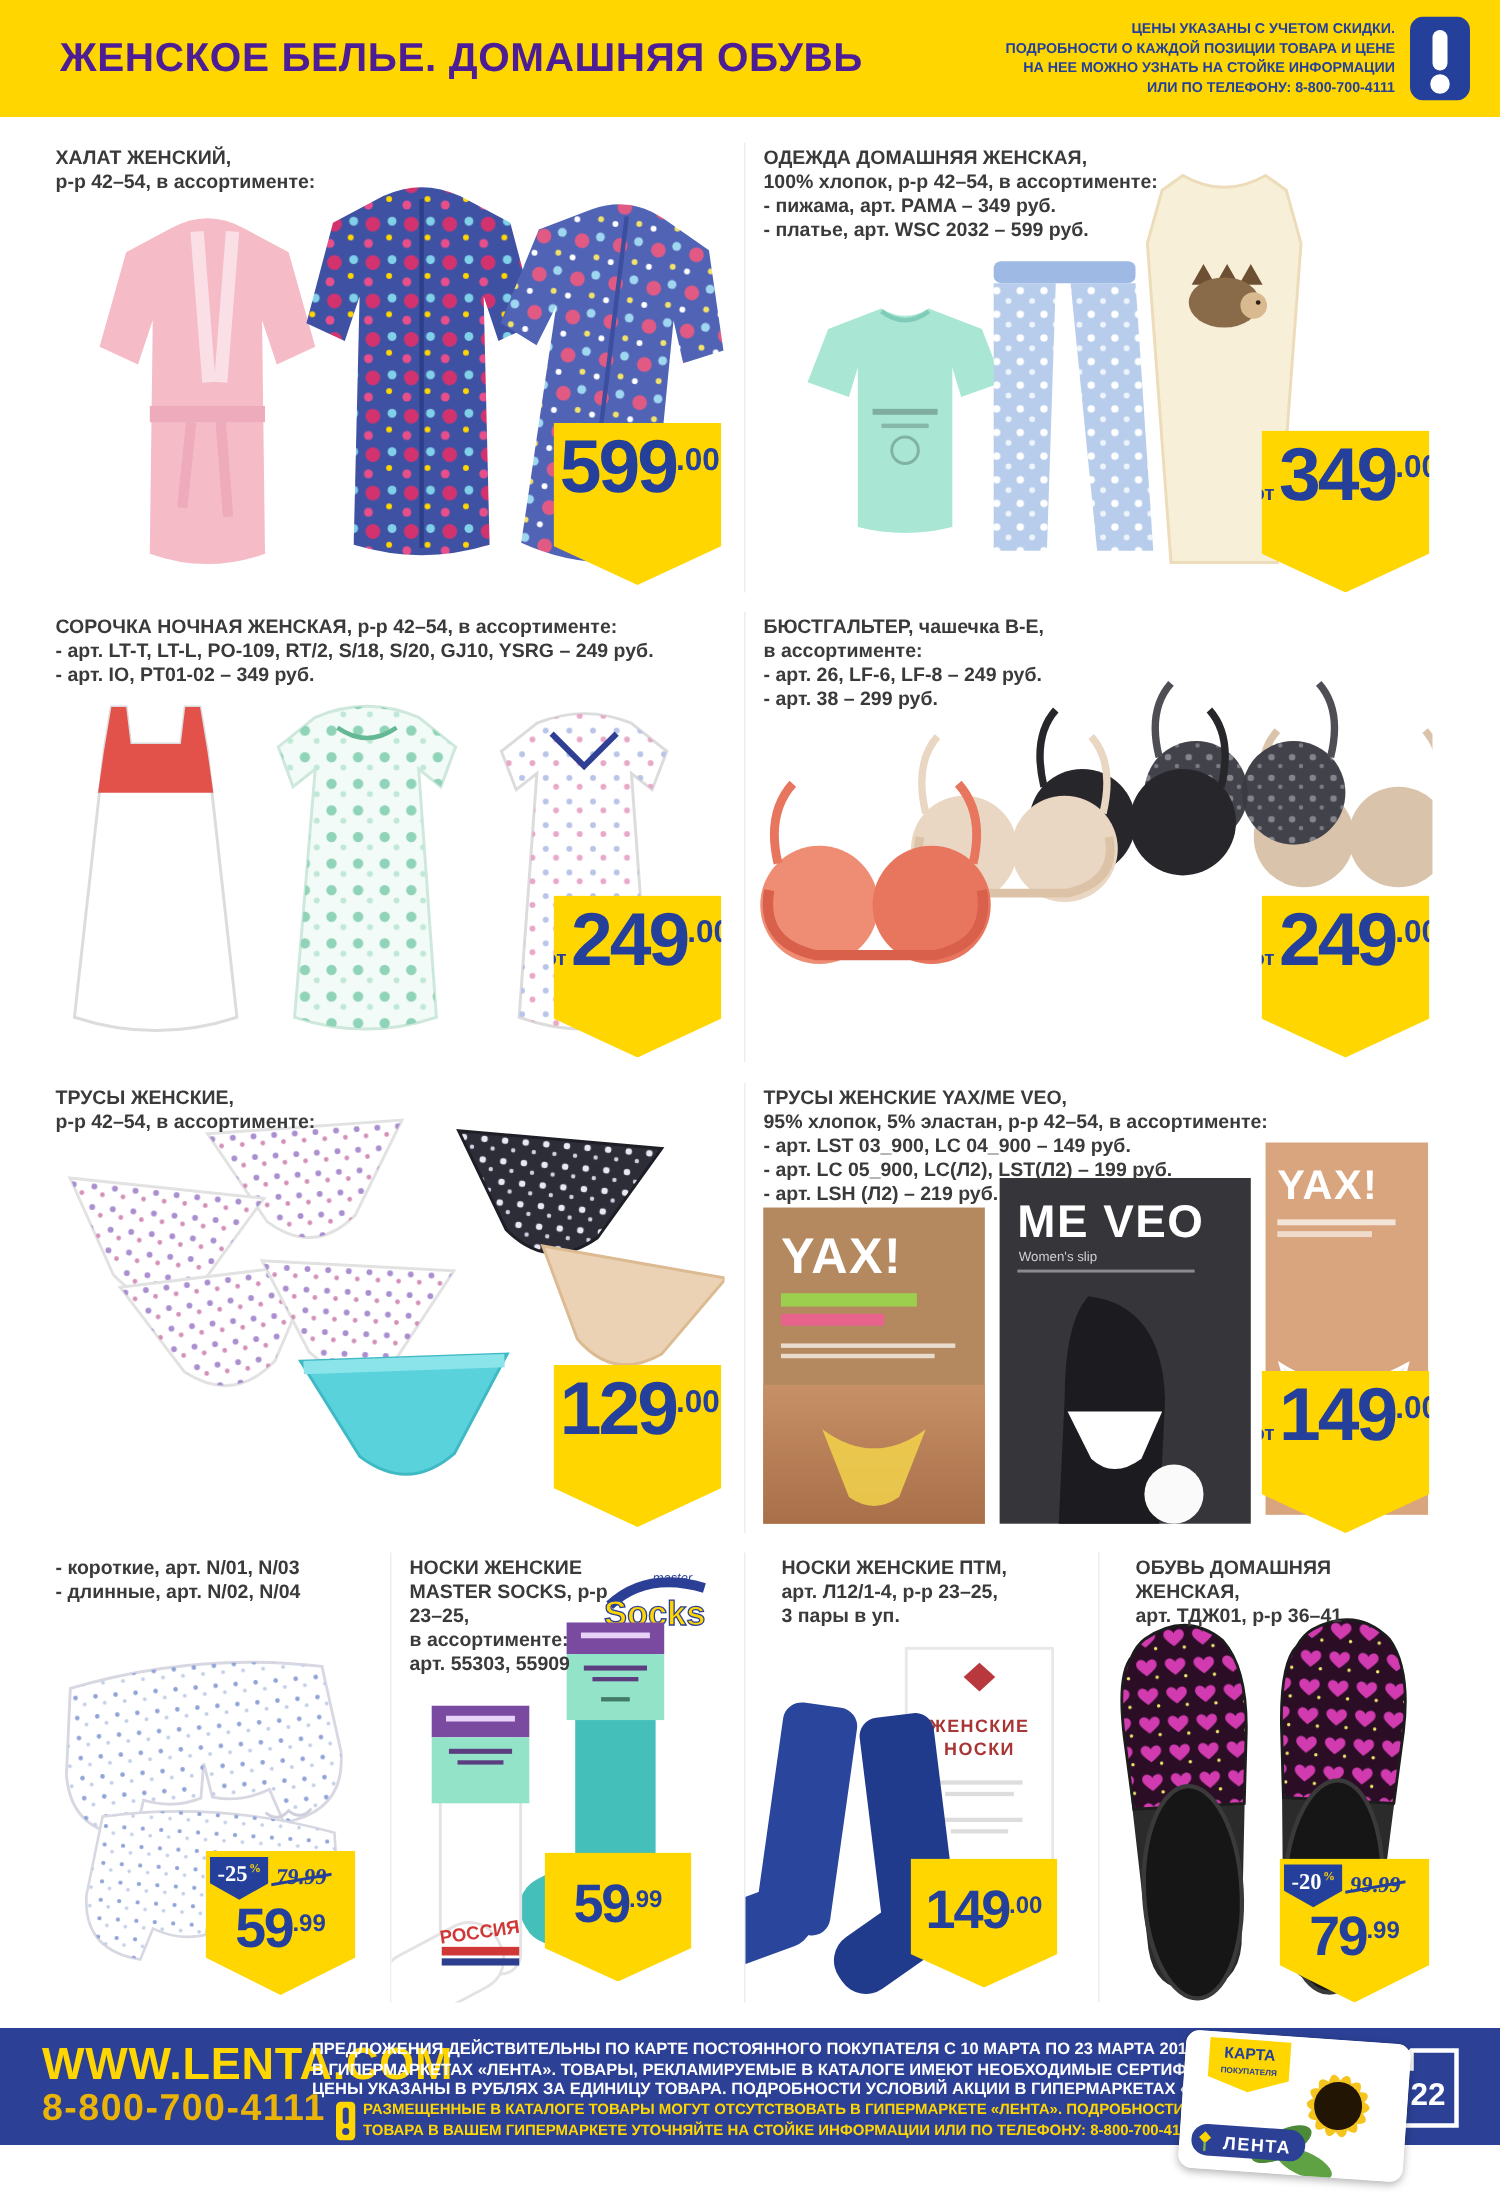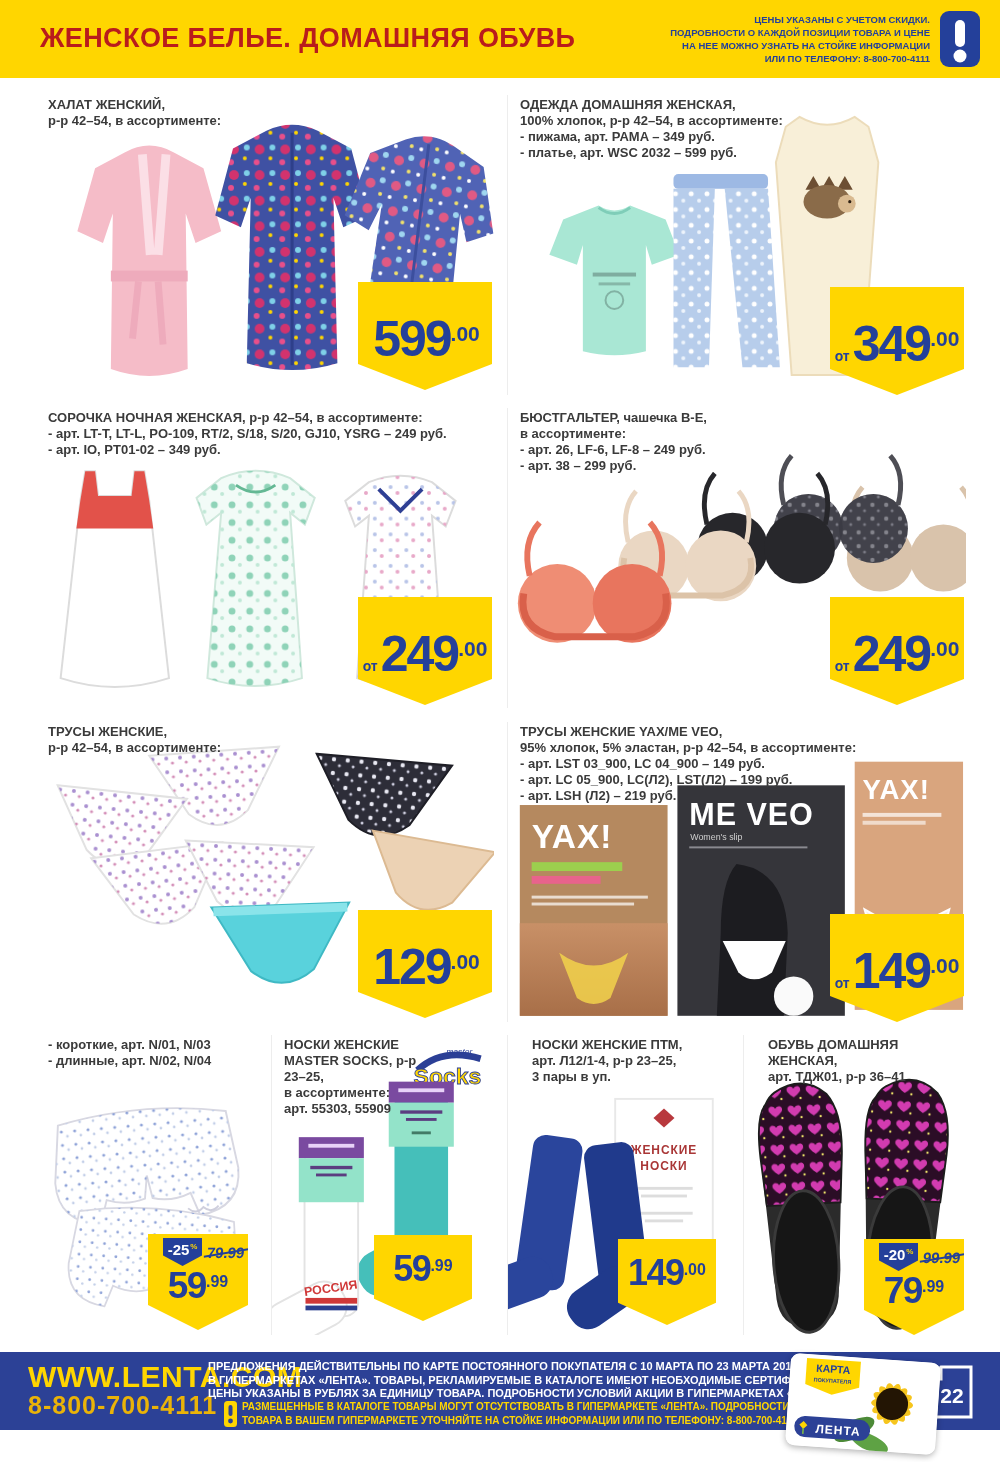--- a/index.html
+++ b/index.html
@@ -1,47 +1,47 @@
 <!DOCTYPE html>
 <html><head>
 <meta charset="utf-8">
 <style>
   html,body{margin:0;padding:0;background:#fff;}
   .page{position:relative;width:1000px;height:1462px;background:#fff;overflow:hidden;
         font-family:"Liberation Sans",sans-serif;}
   
   .band{position:absolute;left:0;top:0;width:1000px;height:78px;background:#ffd600;}
   .page-title{position:absolute;left:40px;top:23px;margin:0;font-size:27px;font-weight:800;
-        color:#b91c1c;letter-spacing:.4px;white-space:nowrap;}
+        color:#4c1d95;letter-spacing:.4px;white-space:nowrap;}
   .notice{position:absolute;right:70px;top:13px;text-align:right;font-size:9.5px;line-height:13px;
         font-weight:700;color:#24409a;}
   .alert{position:absolute;right:20px;top:11px;width:40px;height:56px;}
   
-  .row{position:absolute;left:36px;width:930px;height:300px;display:flex;gap:13px;}
+  .row{position:absolute;left:25px;width:930px;height:300px;display:flex;gap:13px;}
   .row1{top:95px}.row2{top:408px}.row3{top:722px}.row4{top:1035px}
   .cell{position:relative;flex:1 1 0;min-width:0;}
   .cell + .cell{border-left:1px solid #ededed;}
   .desc{position:absolute;left:12px;top:2px;right:6px;z-index:2;}
   .desc p{margin:0;font-size:13px;line-height:16px;font-weight:700;color:#3a3a3a;}
   .photo{position:absolute;left:0;top:0;width:100%;height:100%;z-index:1;}
   
   .tag{position:absolute;z-index:3;background:#ffd600;color:#24409a;box-sizing:border-box;}
-  .tag.big{width:134px;height:108px;clip-path:polygon(0 0,100% 0,100% 76%,50% 100%,0 76%);
-        display:flex;align-items:flex-end;justify-content:center;padding-bottom:22px;}
+  .tag.big{width:112px;height:108px;clip-path:polygon(0 0,100% 0,100% 76%,50% 100%,0 76%);
+        display:flex;align-items:flex-start;justify-content:center;padding-bottom:22px;}
   .tag.small{width:98px;height:86px;clip-path:polygon(0 0,100% 0,100% 74%,50% 100%,0 74%);
         display:flex;align-items:center;justify-content:center;padding-bottom:18px;}
   .p{white-space:nowrap;}
   .rub{font-size:50px;font-weight:800;letter-spacing:-2px;}
   .kop{font-size:21px;font-weight:800;display:inline-block;transform:translateY(-15px);}
   .from{font-size:14px;font-weight:800;margin-right:3px;}
   .tag.small .rub{font-size:36px;letter-spacing:-1.5px}
   .tag.small .kop{font-size:16px;transform:translateY(-10px)}
   .tag.disc{width:100px;height:96px;clip-path:polygon(0 0,100% 0,100% 74%,50% 100%,0 74%);
         padding:6px 3px 0;text-align:center;}
-  .drow{display:flex;align-items:center;justify-content:flex-end;gap:5px;height:24px;}
+  .drow{display:flex;align-items:center;justify-content:flex-start;gap:5px;height:24px;font-family:Liberation Serif, serif;}
   .dbadge{background:#24409a;color:#fff;font-size:15px;font-weight:800;line-height:1;
         padding:4px 5px 9px;clip-path:polygon(0 0,100% 0,100% 62%,50% 100%,0 62%);}
   .dbadge sup{font-size:8px;color:#ffd600;margin-left:1px;}
   .old{font-size:15px;font-weight:800;color:#24409a;position:relative;transform:skewX(-6deg);}
   .old::after{content:"";position:absolute;left:-3px;right:-3px;top:46%;
         border-top:2.5px solid #24409a;transform:rotate(-10deg);}
   .dnew{margin-top:1px;}
   .dnew .rub{font-size:37px;letter-spacing:-1.5px}
   .dnew .kop{font-size:16px;transform:translateY(-11px)}
   

